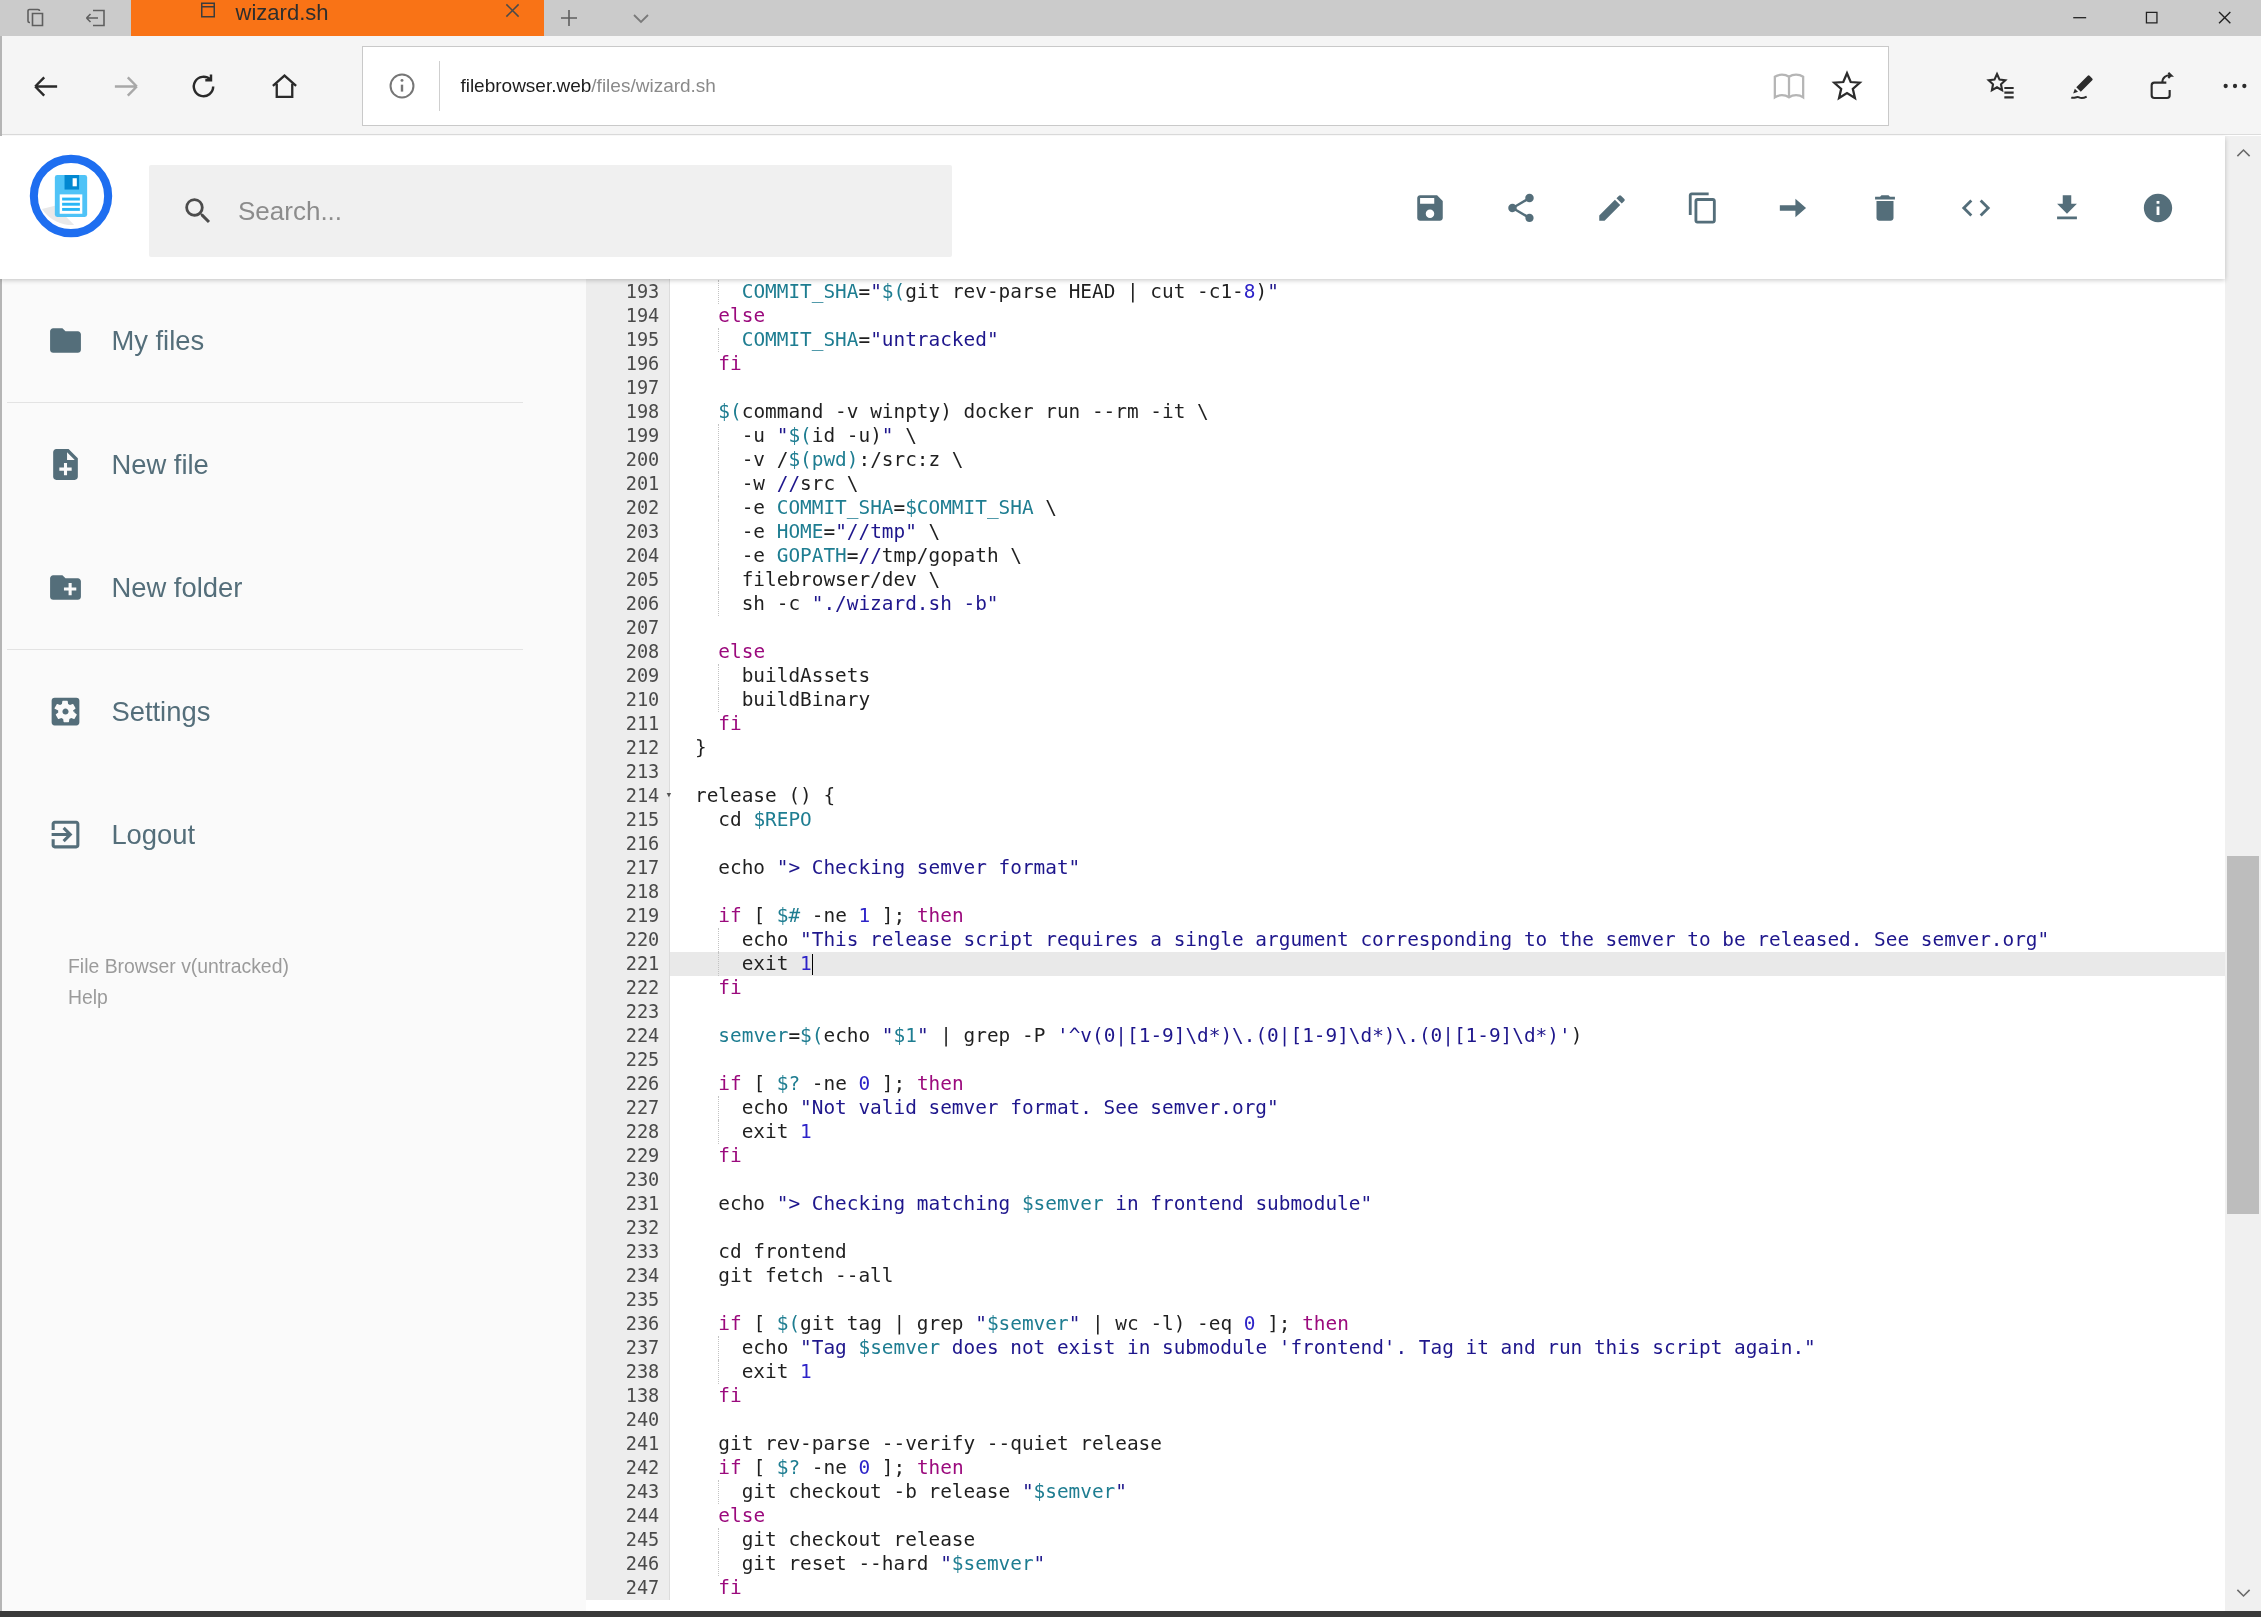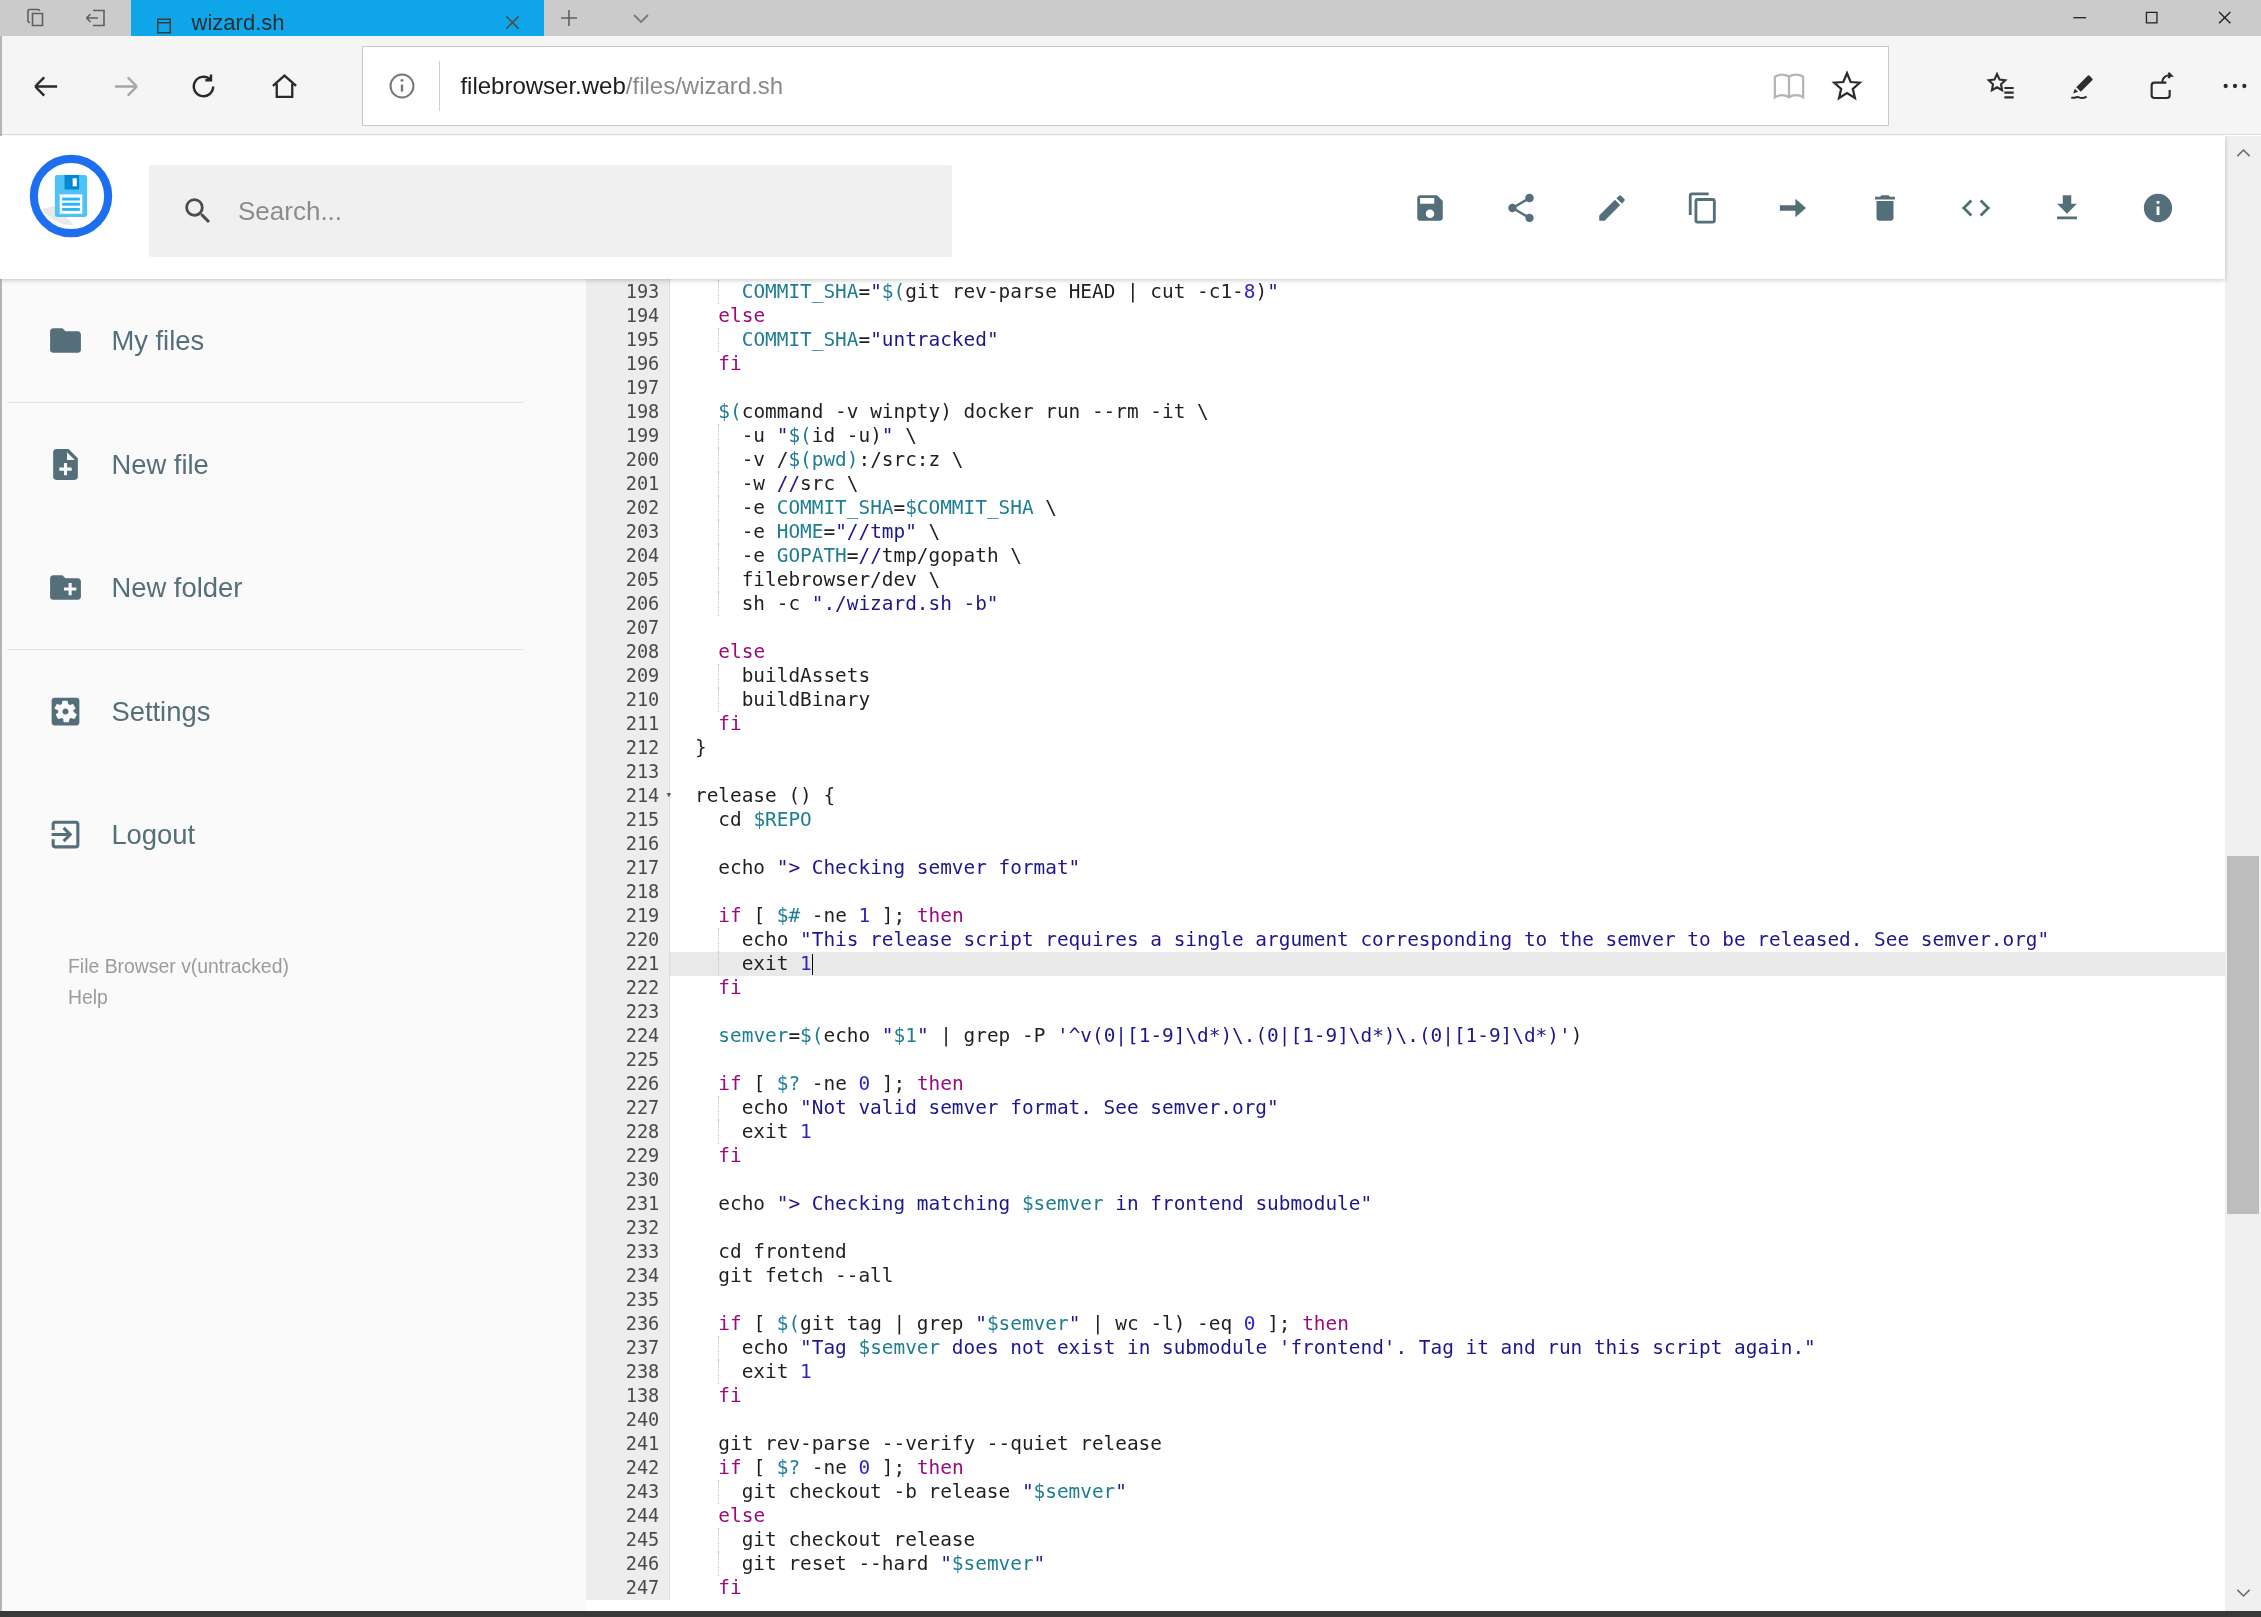--- a/index.html
+++ b/index.html
@@ -3,40 +3,40 @@
 <meta charset="utf-8">
 <style>
   html,body{margin:0;padding:0;background:#e9e9e9;}
   *{box-sizing:border-box;}
   .window{position:relative;width:2261px;height:1617px;background:#fff;overflow:hidden;
           font-family:"Liberation Sans",sans-serif;}
   
   .tabbar{position:absolute;left:0;top:0;width:100%;height:36px;background:#cbcbcb;}
   .tabbar .aux{position:absolute;top:3.2px;width:36px;height:30px;display:flex;align-items:center;justify-content:center;color:#5f5f5f;}
   .aux svg{width:24px;height:24px;}
-  .tab-active{position:absolute;left:131px;top:0;width:413px;height:36px;background:#0ea5e9;
-              display:flex;align-items:flex-end;}
+  .tab-active{position:absolute;left:131px;top:0;width:413px;height:36px;background:#f97316;
+              display:flex;align-items:flex-start;padding-left:44px;}
   .tab-favicon{margin-left:22.6px;width:20px;height:20px;color:#3c3c3c;}
   .tab-favicon svg{width:20px;height:20px;}
   .tab-title{margin-left:18px;font-size:22px;color:#2e2e2e;flex:1;}
   .tab-close{width:24px;height:24px;margin-right:18px;color:#4a4a4a;}
   .tab-close svg{width:21px;height:21px;}
   .winctl{position:absolute;top:0;height:36px;width:73px;display:flex;align-items:center;justify-content:center;color:#222;}
   .winctl svg{width:19.4px;height:19.4px;}
   
   .navbar{position:absolute;left:0;top:36px;width:100%;height:99px;background:#f5f5f5;border-bottom:0.8px solid #dcdcdc;}
   .nav-btn{position:absolute;top:26px;width:48px;height:48px;display:flex;align-items:center;justify-content:center;color:#2a2a2a;}
   .nav-btn svg{width:31px;height:31px;}
   .nav-btn.disabled{color:#a8a8a8;}
   .urlbox{position:absolute;left:362px;top:9.7px;width:1527px;height:80px;background:#fff;border:0.8px solid #c9c9c9;
           display:flex;align-items:center;}
   .url-info{width:32px;height:32px;margin-left:22.6px;color:#767676;}
   .url-info svg{width:32px;height:32px;}
   .url-sep{width:0.8px;height:50px;background:#cfcfcf;margin-left:21px;}
-  .url-text{margin-left:21px;font-size:24px;color:#1d1d1d;flex:1;white-space:nowrap;}
+  .url-text{margin-left:21px;font-size:19px;color:#1d1d1d;flex:1;white-space:nowrap;}
   .url-path{color:#8a8a8a;}
   .url-ico{width:34px;height:34px;margin-right:24px;}
   .url-ico svg{width:34px;height:34px;}
   .rv{color:#b5b5b5;} .fav{color:#2c2c2c;}
   .act-btn{position:absolute;top:24px;width:52px;height:52px;display:flex;align-items:center;justify-content:center;color:#2c2c2c;}
   .act-btn svg{width:32px;height:32px;}
   
   .appheader{position:absolute;left:0;top:136px;width:2225px;height:143px;background:#fff;
              box-shadow:0 1.6px 4.8px rgba(0,0,0,.22);z-index:5;}
   .logo{position:absolute;left:29px;top:18px;width:84px;height:84px;}

